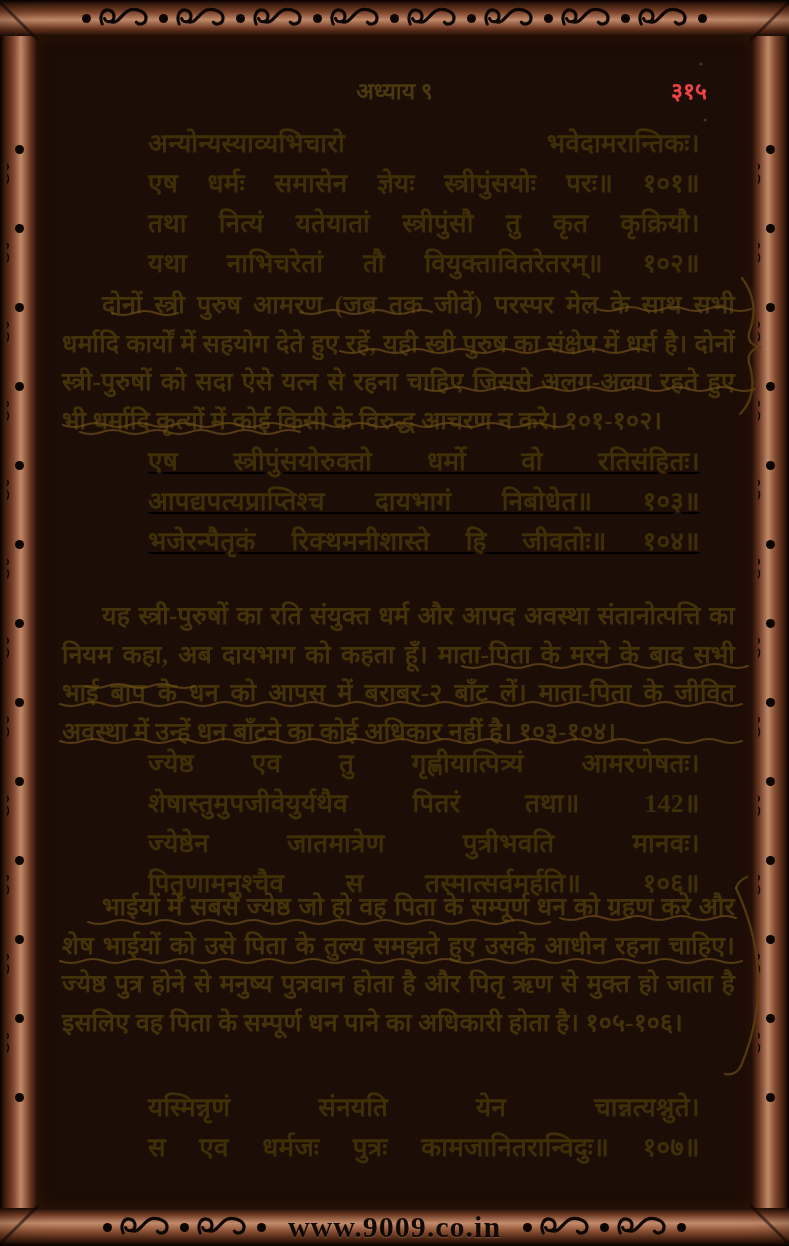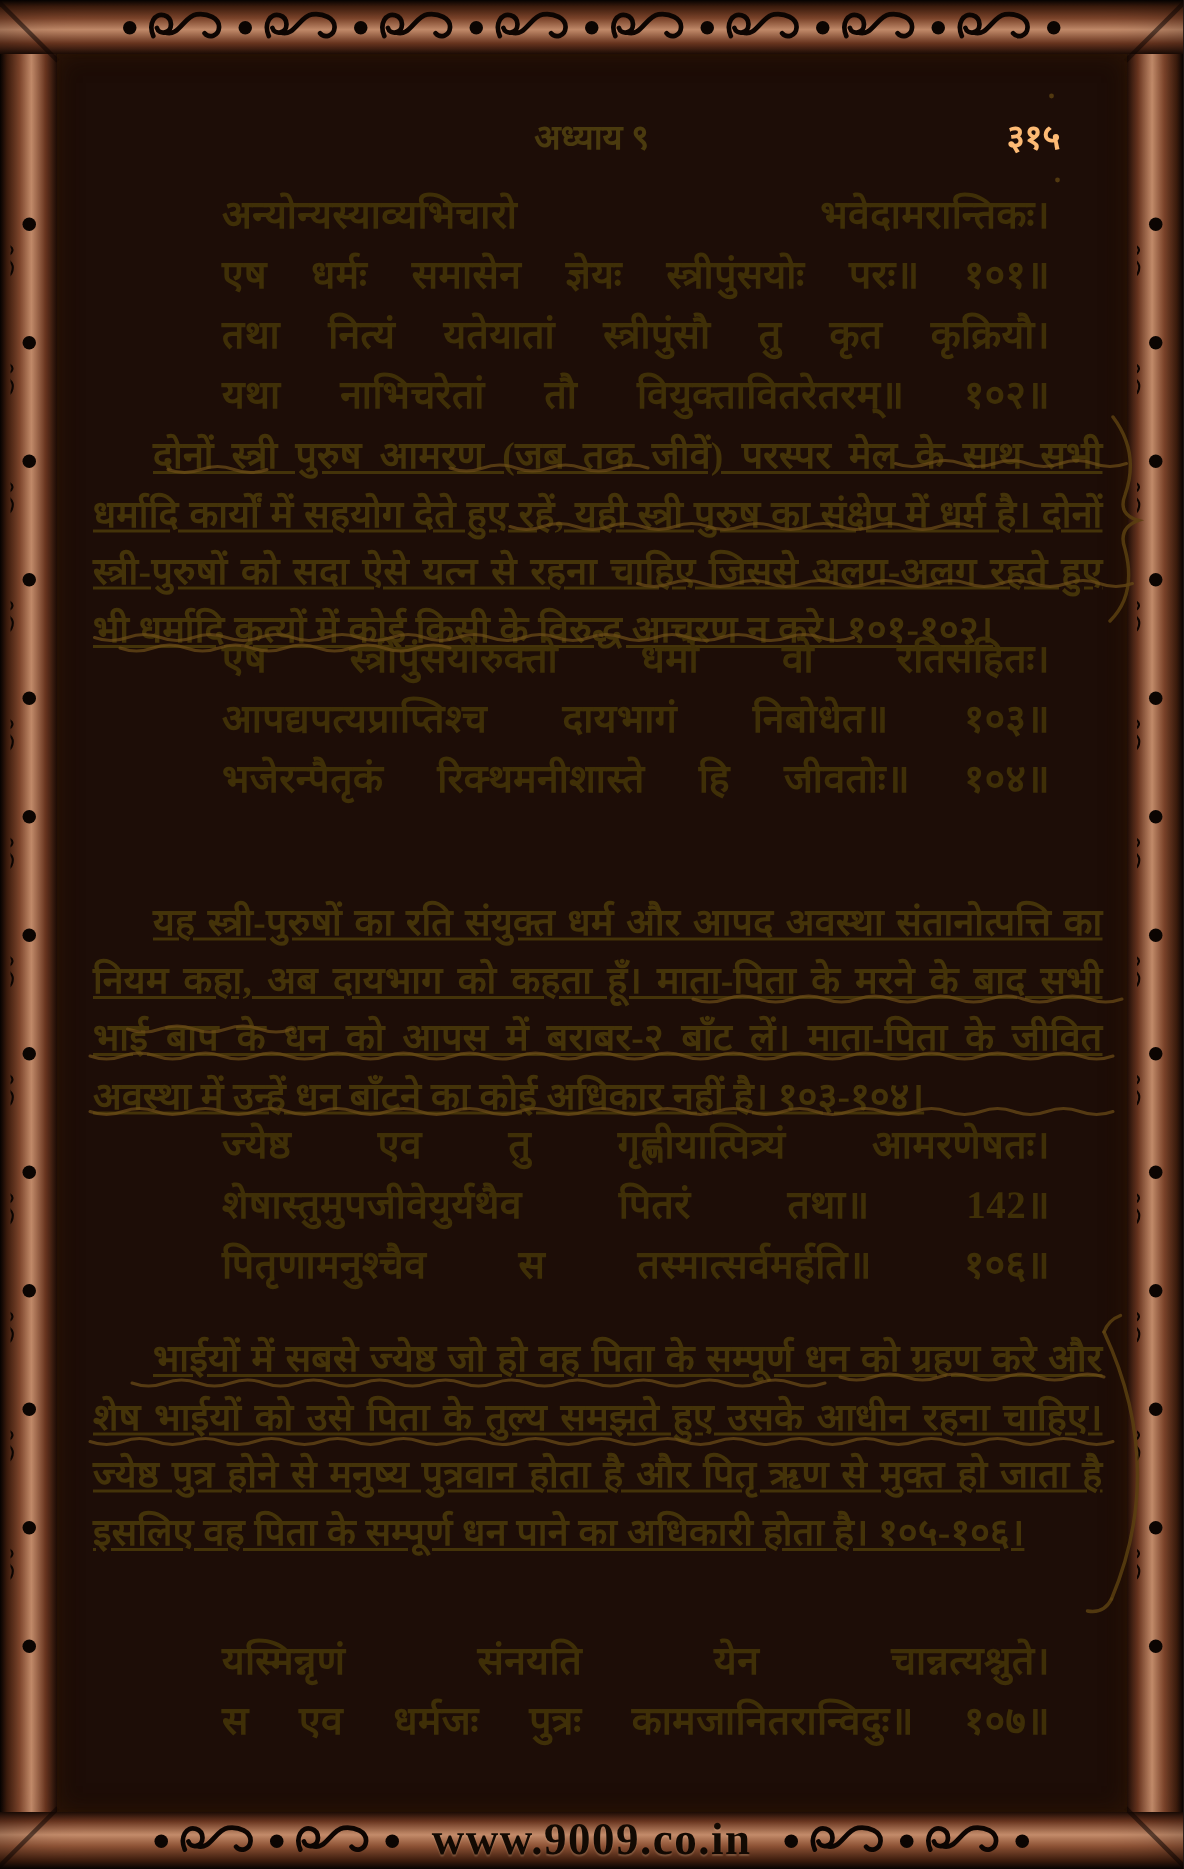--- a/index.html
+++ b/index.html
@@ -29,27 +29,27 @@
   
   .footer-row{position:absolute;inset:0;display:flex;align-items:center;justify-content:center;gap:22px;}
   .site{font-weight:bold;font-size:30px;color:#140b04;letter-spacing:1px;
         text-shadow:0 1px 1px rgba(255,214,173,.25);}
   
   .page{position:absolute;top:36px;left:38px;right:38px;bottom:38px;z-index:4;
         background:radial-gradient(ellipse at 50% 42%,#fcearc 0,#fbe6b4 0%,#f9e1a8 55%,#f2d699 100%);
         box-shadow:inset 0 0 16px rgba(61,32,8,.5), inset 0 0 3px rgba(40,18,4,.6);}
   .hdr{position:absolute;top:38px;left:0;right:0;height:30px;font-size:23px;font-weight:bold;color:#4a3a0e;}
   .chapter{position:absolute;left:0;right:0;text-align:center;}
-  .pageno{position:absolute;right:44px;top:0;color:#fdba74;}
+  .pageno{position:absolute;right:44px;top:0;color:#ef4444;}
   .verse{position:absolute;left:78px;width:552px;margin-left:32px;}
   .vl{font-size:26px;line-height:40px;font-weight:bold;color:#3f2f07;
       text-align:justify;text-align-last:justify;letter-spacing:.3px;}
   .prose{position:absolute;left:24px;right:16px;font-size:25px;line-height:38.5px;
-         font-weight:600;color:#443309;text-align:justify;text-indent:40px;letter-spacing:.2px;text-decoration:underline;}
-  .v1{top:88px;} .p1{top:250px;} .v2{top:384px;} .p2{top:561px;}
+         font-weight:600;color:#443309;text-align:justify;text-indent:40px;letter-spacing:.2px;}
+  .v1{top:88px;} .p1{top:250px;} .v2{top:406px;text-decoration:underline;} .p2{top:561px;}
   .v3{top:708px;} .p3{top:852px;} .v4{top:1052px;}
   
   .annot{position:absolute;inset:0;width:789px;height:1246px;z-index:6;pointer-events:none;}
   .wv{stroke:#6d4e18;stroke-width:2;fill:none;opacity:.7;stroke-linecap:round;}
   .br{stroke:#5f4412;stroke-width:2.3;fill:none;opacity:.8;stroke-linecap:round;}
   .dotink{fill:#5f4412;opacity:.8;}
   .vignette{position:absolute;inset:0;z-index:8;pointer-events:none;
             box-shadow:inset 0 0 46px rgba(0,0,0,.38);}
 </style>
 </head>
@@ -308,20 +308,21 @@
       <div class="vl">एष स्त्रीपुंसयोरुक्तो धर्मो वो रतिसंहितः।</div>
       <div class="vl">आपद्यपत्यप्राप्तिश्च दायभागं निबोधेत॥ १०३॥</div>
       <div class="vl">भजेरन्पैतृकं रिक्थमनीशास्ते हि जीवतोः॥ १०४॥</div>
     </div>
 
     <div class="prose p2">यह स्त्री-पुरुषों का रति संयुक्त धर्म और आपद अवस्था संतानोत्पत्ति का नियम कहा, अब दायभाग को कहता हूँ। माता-पिता के मरने के बाद सभी भाई बाप के धन को आपस में बराबर-२ बाँट लें। माता-पिता के जीवित अवस्था में उन्हें धन बाँटने का कोई अधिकार नहीं है। १०३-१०४।</div>
 
     <div class="verse v3">
       <div class="vl">ज्येष्ठ एव तु गृह्णीयात्पित्र्यं आमरणेषतः।</div>
       <div class="vl">शेषास्तुमुपजीवेयुर्यथैव पितरं तथा॥ 142॥</div>
+      <div class="vl">ज्येष्ठेन जातमात्रेण पुत्रीभवति मानवः।</div>
       <div class="vl">पितृणामनुश्चैव स तस्मात्सर्वमर्हति॥ १०६॥</div>
     </div>
 
     <div class="prose p3">भाईयों में सबसे ज्येष्ठ जो हो वह पिता के सम्पूर्ण धन को ग्रहण करे और शेष भाईयों को उसे पिता के तुल्य समझते हुए उसके आधीन रहना चाहिए। ज्येष्ठ पुत्र होने से मनुष्य पुत्रवान होता है और पितृ ऋण से मुक्त हो जाता है इसलिए वह पिता के सम्पूर्ण धन पाने का अधिकारी होता है। १०५-१०६।</div>
 
     <div class="verse v4">
       <div class="vl">यस्मिन्नृणं संनयति येन चान्नत्यश्नुते।</div>
       <div class="vl">स एव धर्मजः पुत्रः कामजानितरान्विदुः॥ १०७॥</div>
     </div>
 

